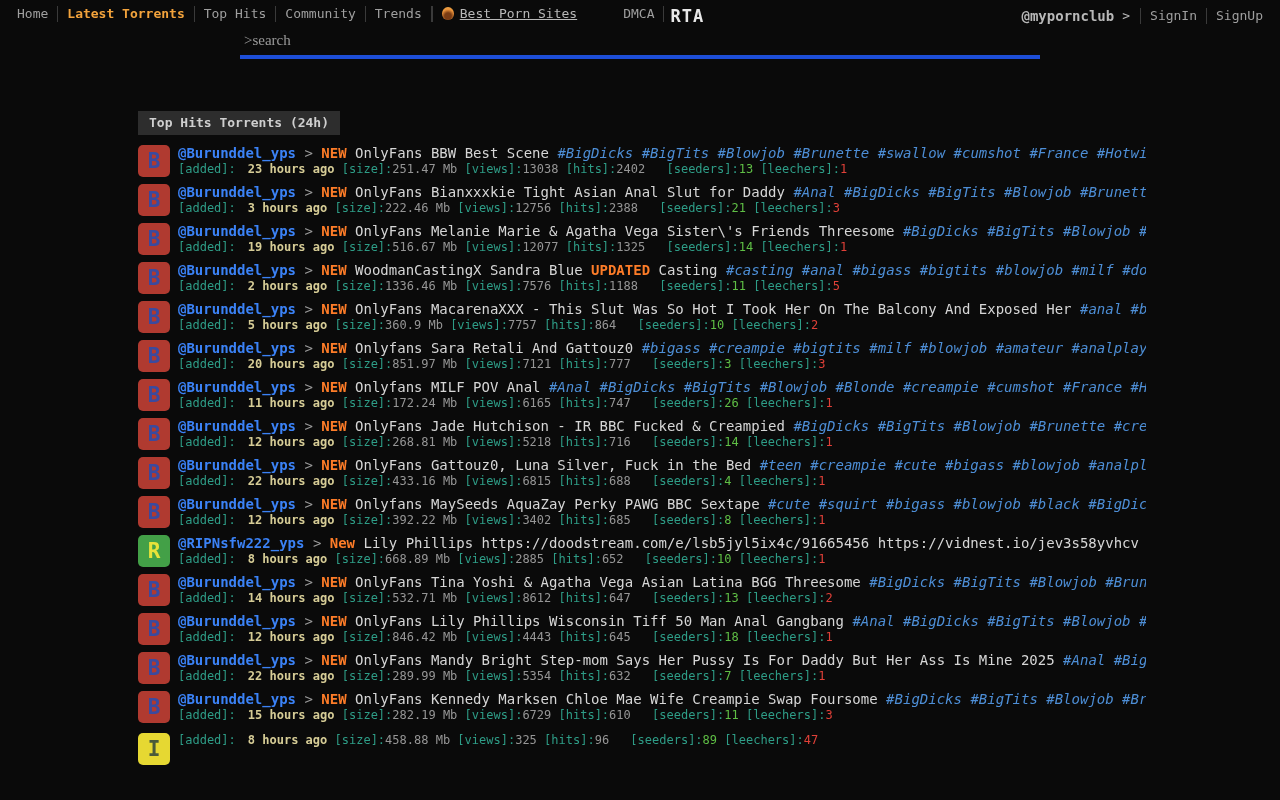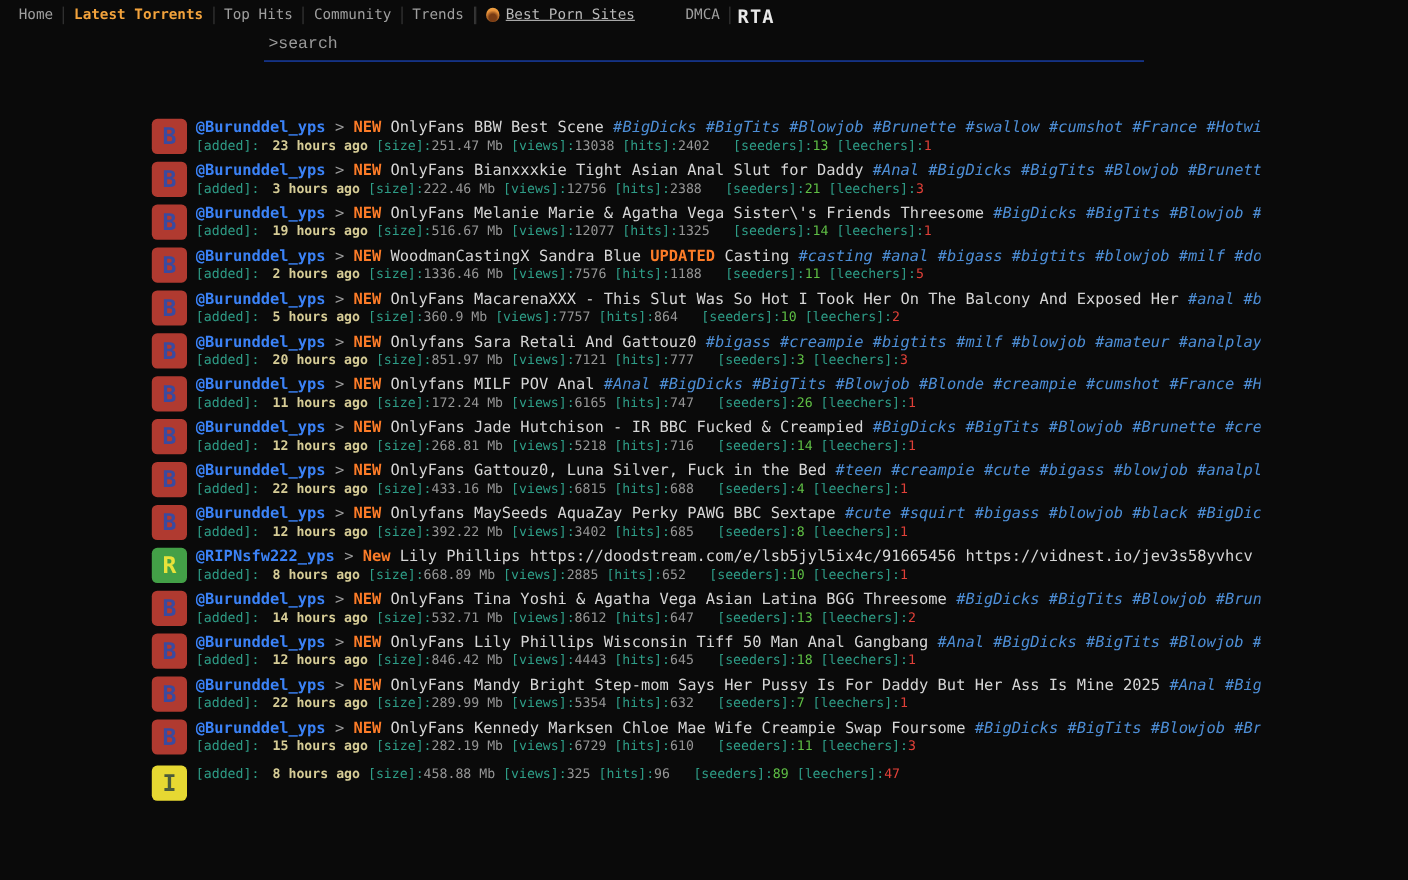--- a/index.html
+++ b/index.html
@@ -16,22 +16,22 @@
   .nav-item.logo { color:#e8e8e8; font-weight:900; font-size:17px; letter-spacing:1px;
                    padding:0 6px; }
   .sep { width:1px; height:16px; background:#3a3a3a; }
   .flame { display:inline-block; width:12px; height:13px; border-radius:50% 50% 46% 46%;
            background:radial-gradient(circle at 50% 70%, #7a3c14 0 30%, #e8913a 60%, #f4b24a 100%); }
   .account { color:#b8b8b8; font-weight:bold; font-size:14px; padding:0 6px; white-space:nowrap;}
   .chev { color:#b8b8b8; font-size:13px; padding:0 10px 0 2px; }
   
   .search-wrap { display:flex; justify-content:center; margin-top:2px; }
   .search-input { width:800px; background:transparent; border:none; outline:none;
-                  border-bottom:1px solid #1d4ed8; color:#737373; font-size:15px;
-                  font-family:Liberation Mono, monospace; padding:2px 4px 6px 4px; }
+                  border-bottom:4px solid #1d4ed8; color:#737373; font-size:15px;
+                  font-family:Liberation Serif, serif; padding:2px 4px 6px 4px; }
   .search-input::placeholder { color:#9a9a9a; }
   
   main { margin:52px 0 0 138px; width:1008px; }
   .section-header { display:inline-block; background:#2d2d2d; color:#cfcfcf;
                     font-size:13px; font-weight:bold; padding:4px 11px 5px 11px;
                     white-space:nowrap; }
   .rows { margin:10px 0 2px 0; }
   .row { display:flex; margin-bottom:7px; }
   .avatar { width:32px; height:32px; border-radius:5px; flex:0 0 32px;
             display:flex; align-items:center; justify-content:center;
@@ -65,27 +65,35 @@
       <span class="nav-item">Community</span>
       <div class="sep"></div>
       <span class="nav-item">Trends</span>
       <div class="sep"></div>
       <div class="sep"></div>
       <span class="nav-item underline"><span class="flame"></span>Best Porn Sites</span>
       <span class="nav-item plain">DMCA</span>
       <div class="sep"></div>
       <span class="nav-item logo">RTA</span>
     </div>
+  <div class="nav-right">
+      <span class="account">@mypornclub</span>
+      <span class="chev">&gt;</span>
+      <div class="sep"></div>
+      <span class="nav-item">SignIn</span>
+      <div class="sep"></div>
+      <span class="nav-item">SignUp</span>
+    </div>
 </header>
 
 <div class="search-wrap">
   <input class="search-input" type="text" placeholder="&gt;search" style="">
 </div>
 
-<main><div class="rows">
+<main><div class="section-header">Top Hits Torrents (24h)</div><div class="rows">
       <div class="row">
         <div class="avatar" style="background: rgb(176, 58, 48); color: rgb(58, 74, 159);">B</div>
         <div class="lines">
           <div class="title-line"><span class="user">@Burunddel_yps</span> <span class="arrow">&gt;</span> <span class="badge">NEW</span> <span class="title">OnlyFans BBW Best Scene</span> <span class="tags">#BigDicks #BigTits #Blowjob #Brunette #swallow #cumshot #France #Hotwife #Outdoors #A…</span></div>
           <div class="stats-line"><span class="lbl">[added]:</span><span class="v-added">23 hours ago</span> <span class="lbl">[size]:</span><span class="v-gray">251.47 Mb</span> <span class="lbl">[views]:</span><span class="v-gray">13038</span> <span class="lbl">[hits]:</span><span class="v-gray">2402</span> <span class="lbl gap2">[seeders]:</span><span class="v-seed">13</span> <span class="lbl">[leechers]:</span><span class="v-leech">1</span> </div>
         </div>
       </div>
       <div class="row">
         <div class="avatar" style="background: rgb(176, 58, 48); color: rgb(58, 74, 159);">B</div>
         <div class="lines">

